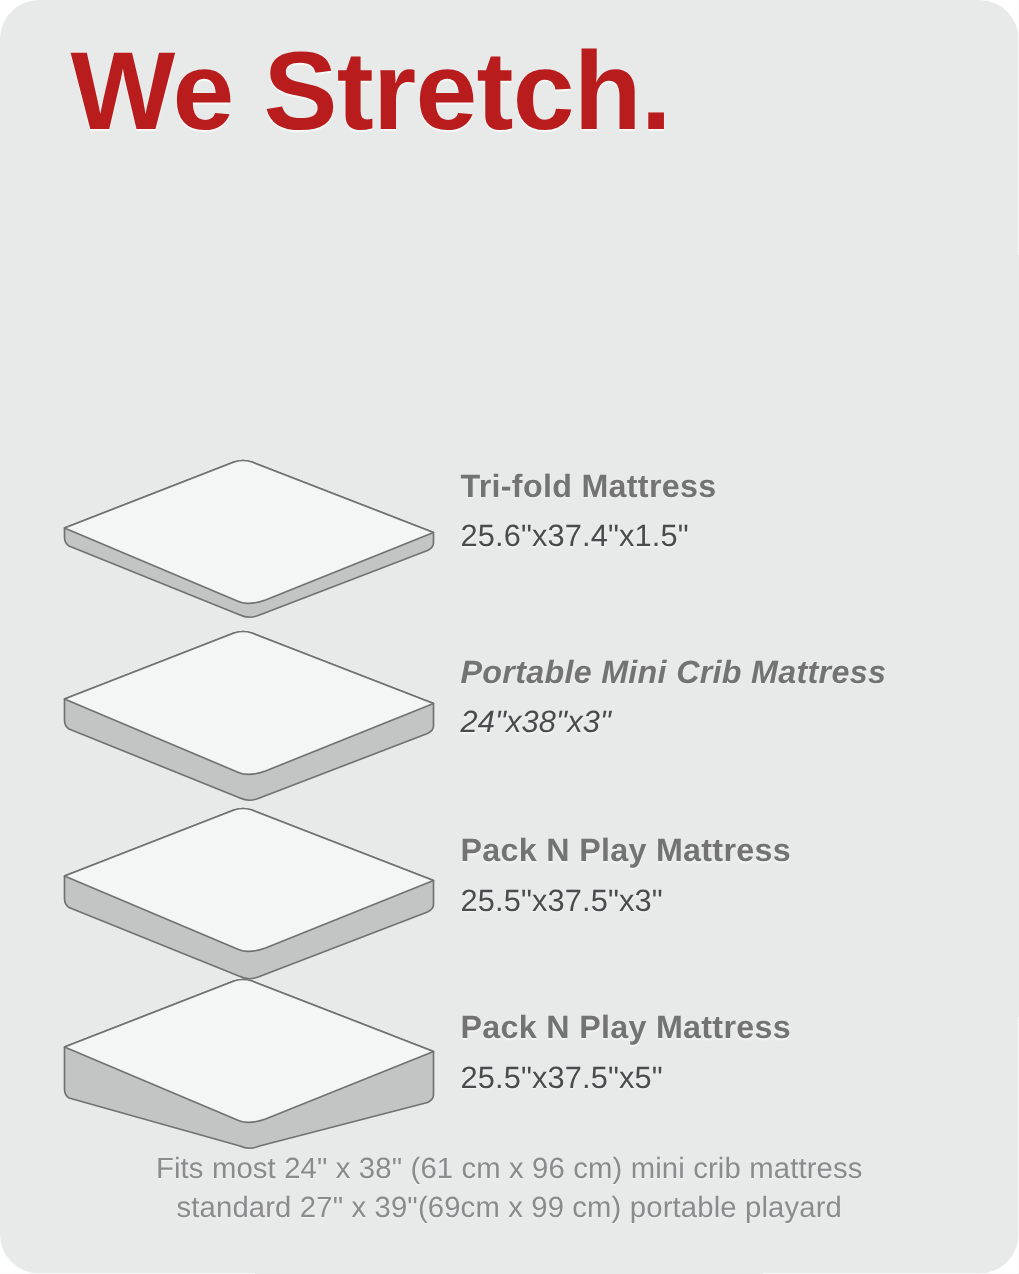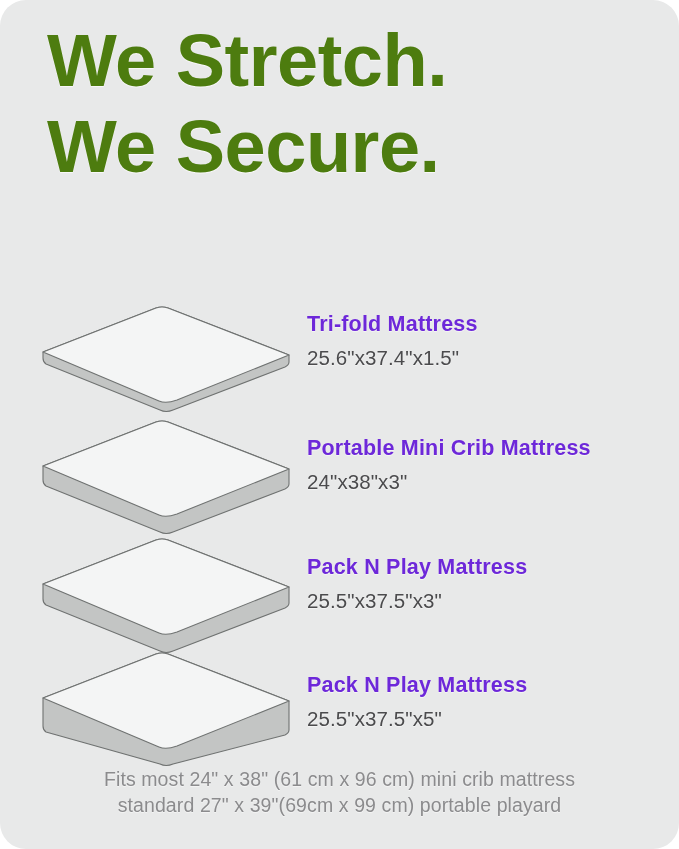--- a/index.html
+++ b/index.html
@@ -28,21 +28,21 @@
   #headline {
     position: absolute;
     left: 47px;
     top: 18px;
     width: 600px;
   }
   #headline .hl-line {
     font-size: 74px;
     line-height: 86px;
     font-weight: bold;
-    color: #4d7c0f;
+    color: #b91c1c;
     letter-spacing: -0.5px;
     text-shadow: 0 1px 1px rgba(255,255,255,0.75);
     white-space: nowrap;
   }
 
   
   #rows {
     position: absolute;
     left: 0;
     top: 292px;
@@ -65,37 +65,37 @@
   }
   .row-text {
     position: absolute;
     left: 307px;
     top: 0;
     width: 360px;
   }
   .row-title {
     font-size: 21.5px;
     font-weight: bold;
-    color: #6d28d9;
+    color: #737373;
     letter-spacing: 0.2px;
     white-space: nowrap;
     text-shadow: 0 1px 1px rgba(255,255,255,0.6);
   }
   .row-dims {
     margin-top: 9px;
     font-size: 20.5px;
     color: #4b4b4d;
     letter-spacing: 0.1px;
     white-space: nowrap;
     text-shadow: 0 1px 1px rgba(255,255,255,0.6);
   }
 
   
   #row-0 .row-text { top: 20px; }
-  #row-1 .row-text { top: 26px; }
+  #row-1 .row-text { top: 26px; font-style: italic; }
   #row-2 .row-text { top: 27px; }
   #row-3 .row-text { top: 27px; }
 
   #row-0 .art { top: 8px; }
   #row-1 .art { top: 6px; }
   #row-2 .art { top: 6px; }
   #row-3 .art { top: 4px; }
 
   
   #footer {
@@ -114,21 +114,20 @@
     text-shadow: 0 1px 1px rgba(255,255,255,0.6);
   }
 </style>
 </head>
 <body>
 
 <div id="panel">
 
   <div id="headline">
     <div class="hl-line">We Stretch.</div>
-    <div class="hl-line">We Secure.</div>
   </div>
 
   <div id="rows">
 
     <div class="row" id="row-0">
       <div class="art">
         <svg width="258" height="118" viewBox="0 0 258 118">
           <path d="M5 52 L118 8 Q124 6 130 8 L251 55 L251 62 Q251 65 247 67 L135 110 Q128 113 122 110 L8 64 Q5 62 5 58 Z" fill="#c3c5c4" stroke="#6f7271" stroke-width="1.1" stroke-linejoin="round"></path>
           <path d="M5 52 L118 8 Q124 6 130 8 L251 55 L139 100 Q128 104 121 101 Z" fill="#f4f5f5" stroke="#6f7271" stroke-width="1.1" stroke-linejoin="round"></path>
         </svg>

